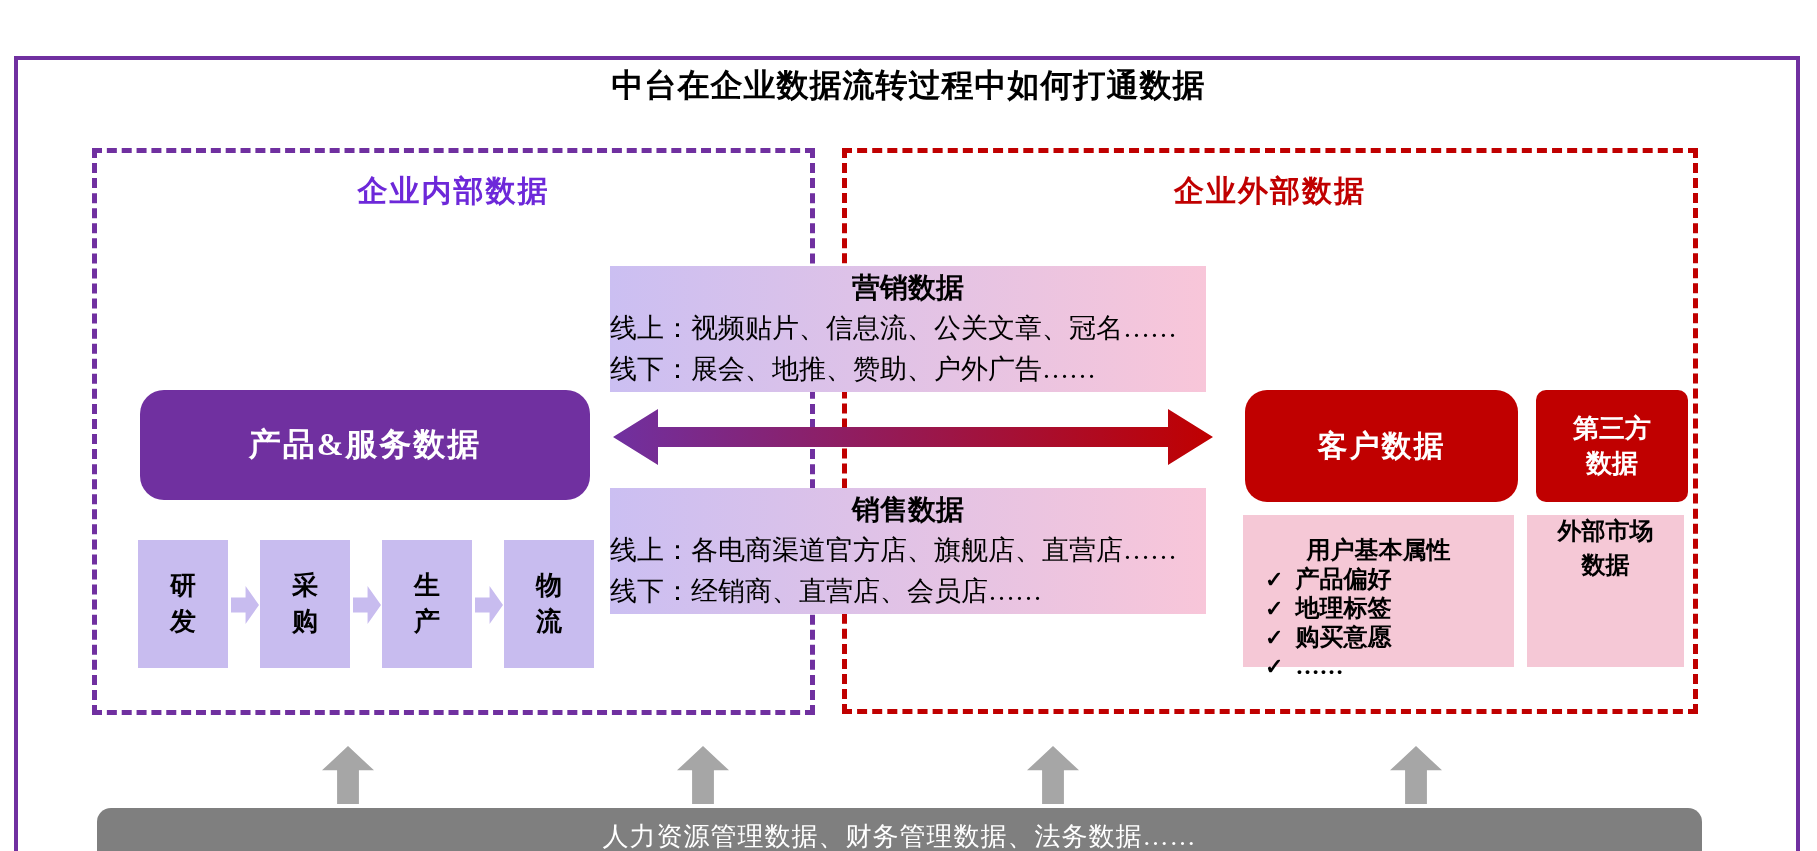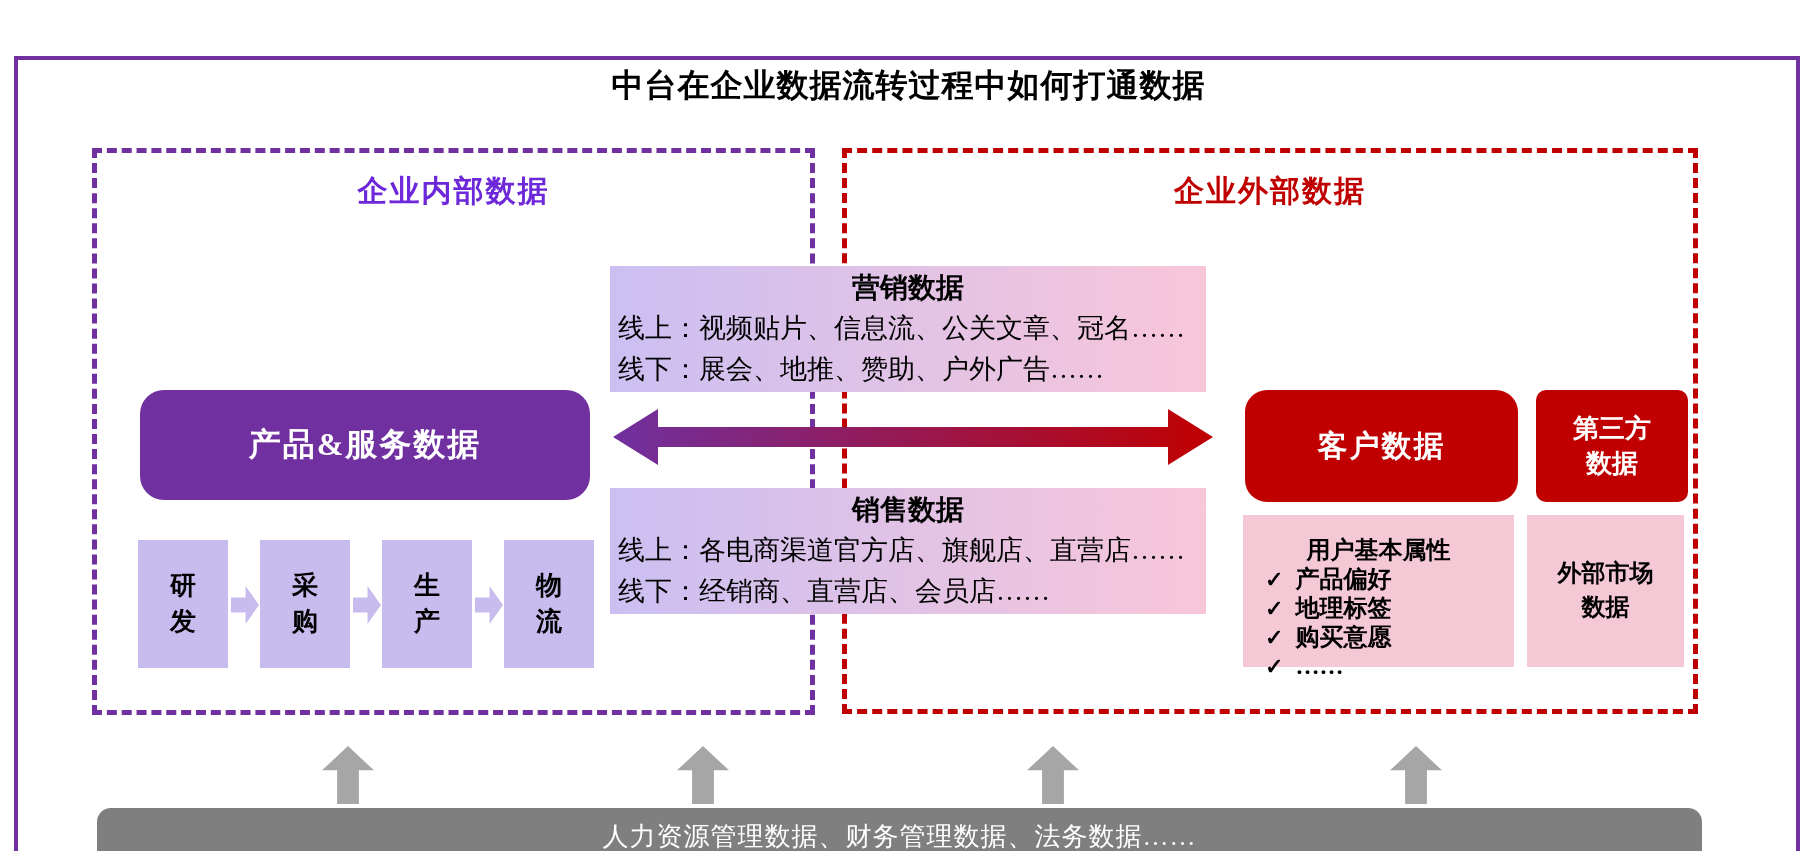--- a/index.html
+++ b/index.html
@@ -40,21 +40,21 @@
   .grad-box{
     position:absolute;left:610px;width:596px;height:126px;
     background:linear-gradient(90deg,#CBBFF2 0%,#F8C6D9 100%);
     box-sizing:border-box;padding:2px 0 0 0;
   }
   .grad-box .gb-title{
     text-align:center;font-size:28px;font-weight:700;color:#000;
     line-height:40px;
   }
   .grad-box .gb-line{
-    font-size:27px;color:#000;line-height:41px;padding-left:8px;
+    font-size:27px;color:#000;line-height:41px;padding-left:0;
     white-space:nowrap;
   }
   .box-marketing{top:218px;}
   .box-sales{top:440px;}
 
   .pill{
     position:absolute;display:flex;align-items:center;justify-content:center;
     color:#fff;font-weight:700;text-align:center;
   }
   .pill-product{
@@ -96,21 +96,21 @@
   }
   .box-attrs{
     left:1243px;width:271px;
     font-size:24px;font-weight:600;padding-top:20px;
   }
   .box-attrs .attr-heading{text-align:center;line-height:30px;}
   .attr-item{display:flex;align-items:baseline;gap:12px;padding-left:22px;line-height:29px;}
   .attr-check{font-size:22px;}
   .box-extmarket{
     left:1527px;width:157px;
-    display:flex;align-items:center;justify-content:center;
+    display:flex;justify-content:center;
     font-size:24px;font-weight:600;text-align:center;
   }
   .box-extmarket .wrap-4{display:inline-block;width:4.2em;line-height:1.4;}
 
   .up-arrow{
     position:absolute;top:698px;width:52px;height:58px;background:#A6A6A6;
     clip-path:polygon(50% 0,100% 42%,71% 42%,71% 100%,29% 100%,29% 42%,0 42%);
   }
   .ua-1{left:322px;} .ua-2{left:677px;} .ua-3{left:1027px;} .ua-4{left:1390px;}
 

